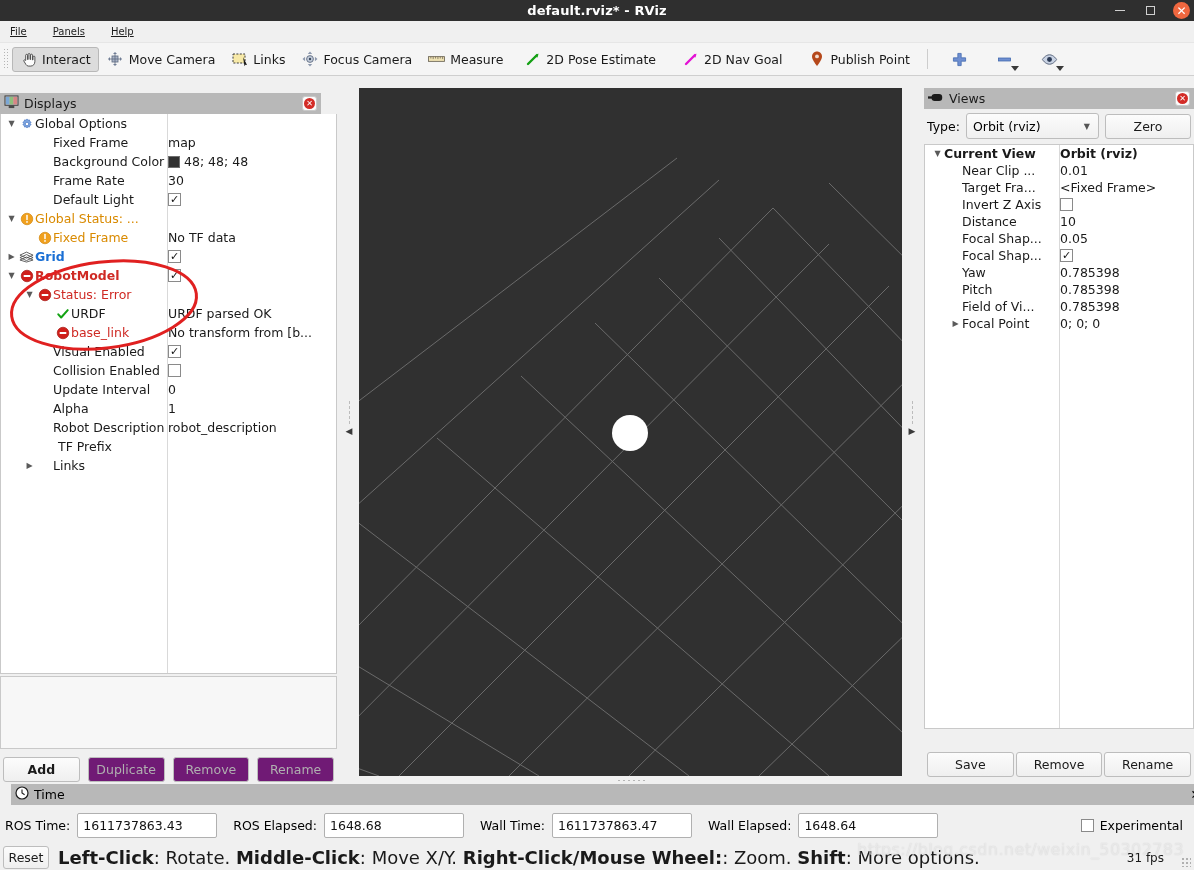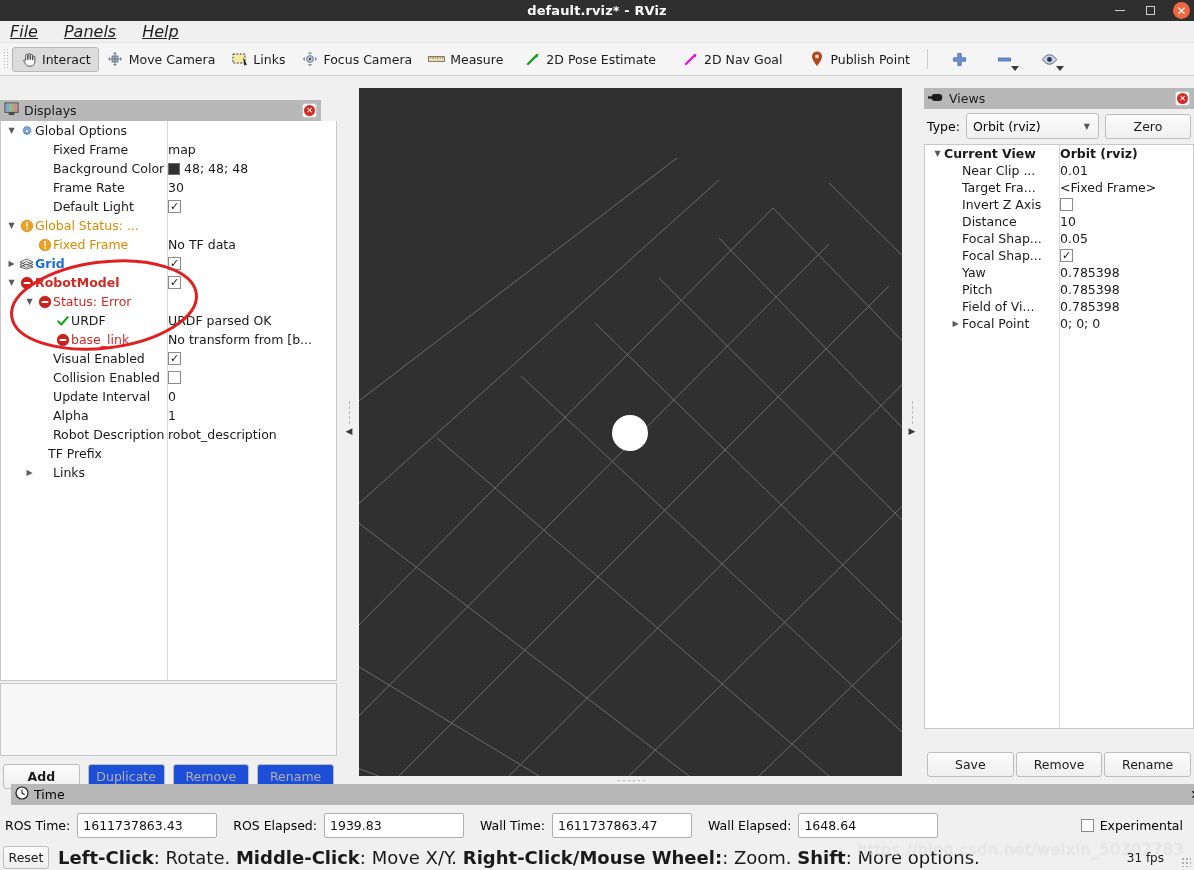--- a/index.html
+++ b/index.html
@@ -25,21 +25,21 @@
   .win-btn { width: 17px; height: 17px; display:flex; align-items:center;
     justify-content:center; color:#d8d8d8; font-size: 11px; line-height: 1; }
   .win-btn.close { background:#f0673f; border-radius: 50%; color:#fff; font-size: 12px;
     font-family: "DejaVu Sans", sans-serif; }
   .dash { width: 10px; height: 1px; background: #d0d0d0; display:block; }
   .sq { width: 9px; height: 9px; border: 1px solid #d0d0d0; display:block; }
 
   
   .menubar { height: 22px; background: #f0f0f0; display: flex; align-items: center;
     padding-left: 7px; gap: 20px; border-bottom: 1px solid #e6e6e6; }
-  .menu-item { font-size: 16px; color: #1d1d1d; padding: 1px 3px; font-style: italic; }
+  .menu-item { font-size: 10px; color: #1d1d1d; padding: 1px 3px; }
   .menu-item u { text-decoration: underline; }
 
   
   .toolbar { height: 33px; background: #f5f5f5; display: flex; align-items: center;
     padding-left: 3px; border-bottom: 1px solid #cfcfcf; }
   .tb-handle { width: 7px; height: 22px; margin-right: 2px;
      background-image: radial-gradient(#b5b5b5 1px, transparent 1px);
      background-size: 3px 3px; }
   .tb-btn { display: flex; align-items: center; gap: 5px; height: 25px;
     padding: 0 7px; font-size: 12.5px; color: #1a1a1a; border: 1px solid transparent;
@@ -55,21 +55,21 @@
   
   .panel-title { height: 21px; background: #b8b8b8; display: flex; align-items: center;
     padding: 0 4px; gap: 5px; font-size: 12.5px; color:#1a1a1a; }
   .panel-title .close-dot { margin-left: auto; width: 15px; height: 15px; border-radius: 3px;
     background: #fbfbfb; border: 1px solid #c9c9c9; display:flex; align-items:center; justify-content:center;}
   .panel-title .close-dot i { width: 11px; height: 11px; border-radius:50%; background:#d32b26;
     display:flex; align-items:center; justify-content:center; color:#fff; font-size:8px;
     font-style: normal; line-height: 11px; }
 
   
-  .displays { position: absolute; left: 0; top: 12px; width: 321px; height: 696px; }
+  .displays { position: absolute; left: 0; top: 5px; width: 321px; height: 696px; }
   .disp-tree { position: absolute; left:0; top:21px; width: 337px; height: 560px;
     background: #ffffff; border: 1px solid #c9c9c9; border-top: none; overflow: hidden; }
   .tree-row { height: 19px; display: flex; align-items: center; font-size: 12.5px;
      color: #1a1a1a; position: relative; }
   .tree-left { width: 166px; display:flex; align-items:center; height: 19px;
      overflow:hidden; white-space: nowrap; }
   .tree-right { position:absolute; left: 167px; top:0; height:19px; display:flex;
      align-items:center; gap:4px; white-space: nowrap; overflow:hidden; width: 168px; }
   .col-div { position: absolute; left: 166px; top: 0; width: 1px; height: 560px; background: #d9d9d9; }
   .twisty { width: 13px; text-align: center; color: #5a5a5a; font-size: 8px; flex: none; }
@@ -84,21 +84,21 @@
   .c-orange { color: #d98a00; }
   .c-red { color: #cf2a24; }
 
   .disp-lower { position: absolute; left:0; top: 583px; width: 337px; height: 73px;
      background: #f7f7f7; border: 1px solid #c9c9c9; }
   .disp-btns { position:absolute; left:0; top: 664px; width: 337px; height: 28px;
      display:flex; gap: 8px; padding: 0 3px; }
   .btn { flex: 1; height: 25px; background: linear-gradient(#fcfcfc,#efefef);
      border: 1px solid #bdbdbd; border-radius: 3px; font-size: 12.5px; color: #1a1a1a;
      display:flex; align-items:center; justify-content:center; font-family: inherit; }
-  .btn.disabled { color: #b0b0b0; background: #1d4ed8; }
+  .btn.disabled { color: #b0b0b0; background: #701a75; }
   .btn.strong { font-weight: bold; }
 
   
   .vsplit { position:absolute; top:0; width: 20px; height: 696px; background:#f0f0f0;
      display:flex; align-items:center; justify-content:center; flex-direction: column; }
   .vsplit .dots { width:3px; height:26px;
      background-image: radial-gradient(#bcbcbc 1px, transparent 1px);
      background-size: 3px 5px; position:absolute; top:312px;}
   .vsplit .arrow { position:absolute; top:338px; font-size: 9px; color:#3a3a3a; }
 
@@ -519,21 +519,21 @@
               <div class="tree-left" style="padding-left: 22px;">
                 <span class="twisty"></span>
                 <span class="ticon"></span>
                 <span>Robot Description</span>
               </div>
               <div class="tree-right">
                 <span>robot_description</span>
               </div>
             </div>
             <div class="tree-row">
-              <div class="tree-left" style="padding-left: 17px;">
+              <div class="tree-left" style="padding-left: 27px;">
                 <span class="twisty"></span>
                 <span class="ticon"></span>
                 <span>TF Prefix</span>
               </div>
               <div class="tree-right"></div>
             </div>
             <div class="tree-row">
               <div class="tree-left" style="padding-left: 22px;">
                 <span class="twisty">▶</span>
                 <span class="ticon"></span>
@@ -736,21 +736,21 @@
       </svg>
     </span>
     <span>Time</span>
     <span class="close-dot" style="margin-left:auto"><i>✕</i></span>
   </div>
 
   <div class="timerow">
     <span class="lbl">ROS Time:</span>
     <span class="tinput" style="width:140px">1611737863.43</span>
     <span class="lbl" style="margin-left:9px">ROS Elapsed:</span>
-    <span class="tinput" style="width:140px">1939.83</span>
+    <span class="tinput" style="width:140px">1648.68</span>
     <span class="lbl" style="margin-left:9px">Wall Time:</span>
     <span class="tinput" style="width:140px">1611737863.47</span>
     <span class="lbl" style="margin-left:9px">Wall Elapsed:</span>
     <span class="tinput" style="width:140px">1648.64</span>
     <span class="exp-wrap">
       <span class="cb"></span>
       <span>Experimental</span>
     </span>
   </div>
 

